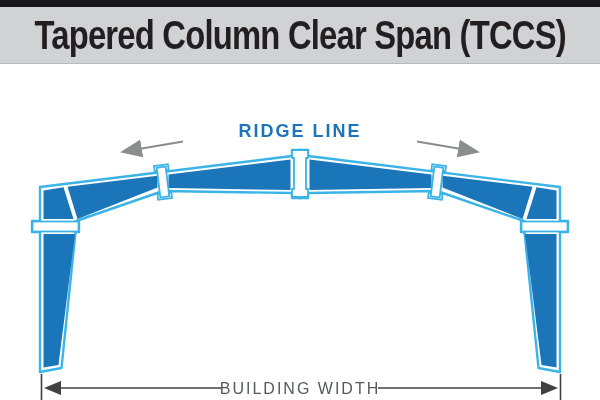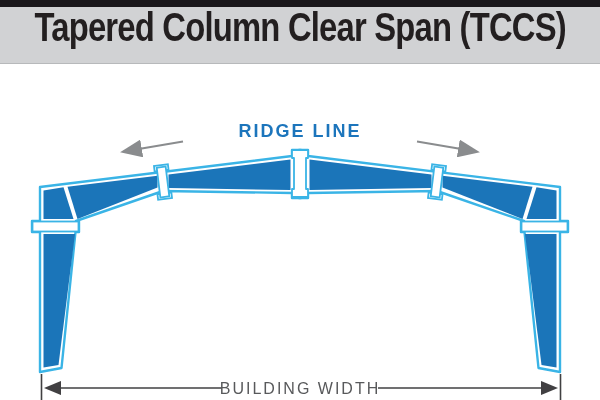--- a/index.html
+++ b/index.html
@@ -6,21 +6,21 @@
   #stage{
     position:relative;width:600px;height:400px;overflow:hidden;
     background:#ffffff;font-family:"Liberation Sans",sans-serif;
   }
   #top-bar{
     position:absolute;left:0;top:0;width:600px;height:7px;background:#1a171b;
   }
   #header-band{
     position:absolute;left:0;top:7px;width:600px;height:56px;
     background:#d1d2d4;border-bottom:1px solid #b7b9bb;
-    display:flex;justify-content:center;
+    display:flex;align-items:center;justify-content:center;
   }
   #page-title{
     font-size:41px;font-weight:700;color:#231f20;white-space:nowrap;
     transform:scaleX(0.80);transform-origin:50% 50%;
     letter-spacing:-1px;line-height:1;
   }
   #diagram-svg{position:absolute;left:0;top:0;}
   .lbl-ridge{
     font-family:"Liberation Sans",sans-serif;font-size:18px;font-weight:700;
     letter-spacing:2px;fill:#1c75bc;

